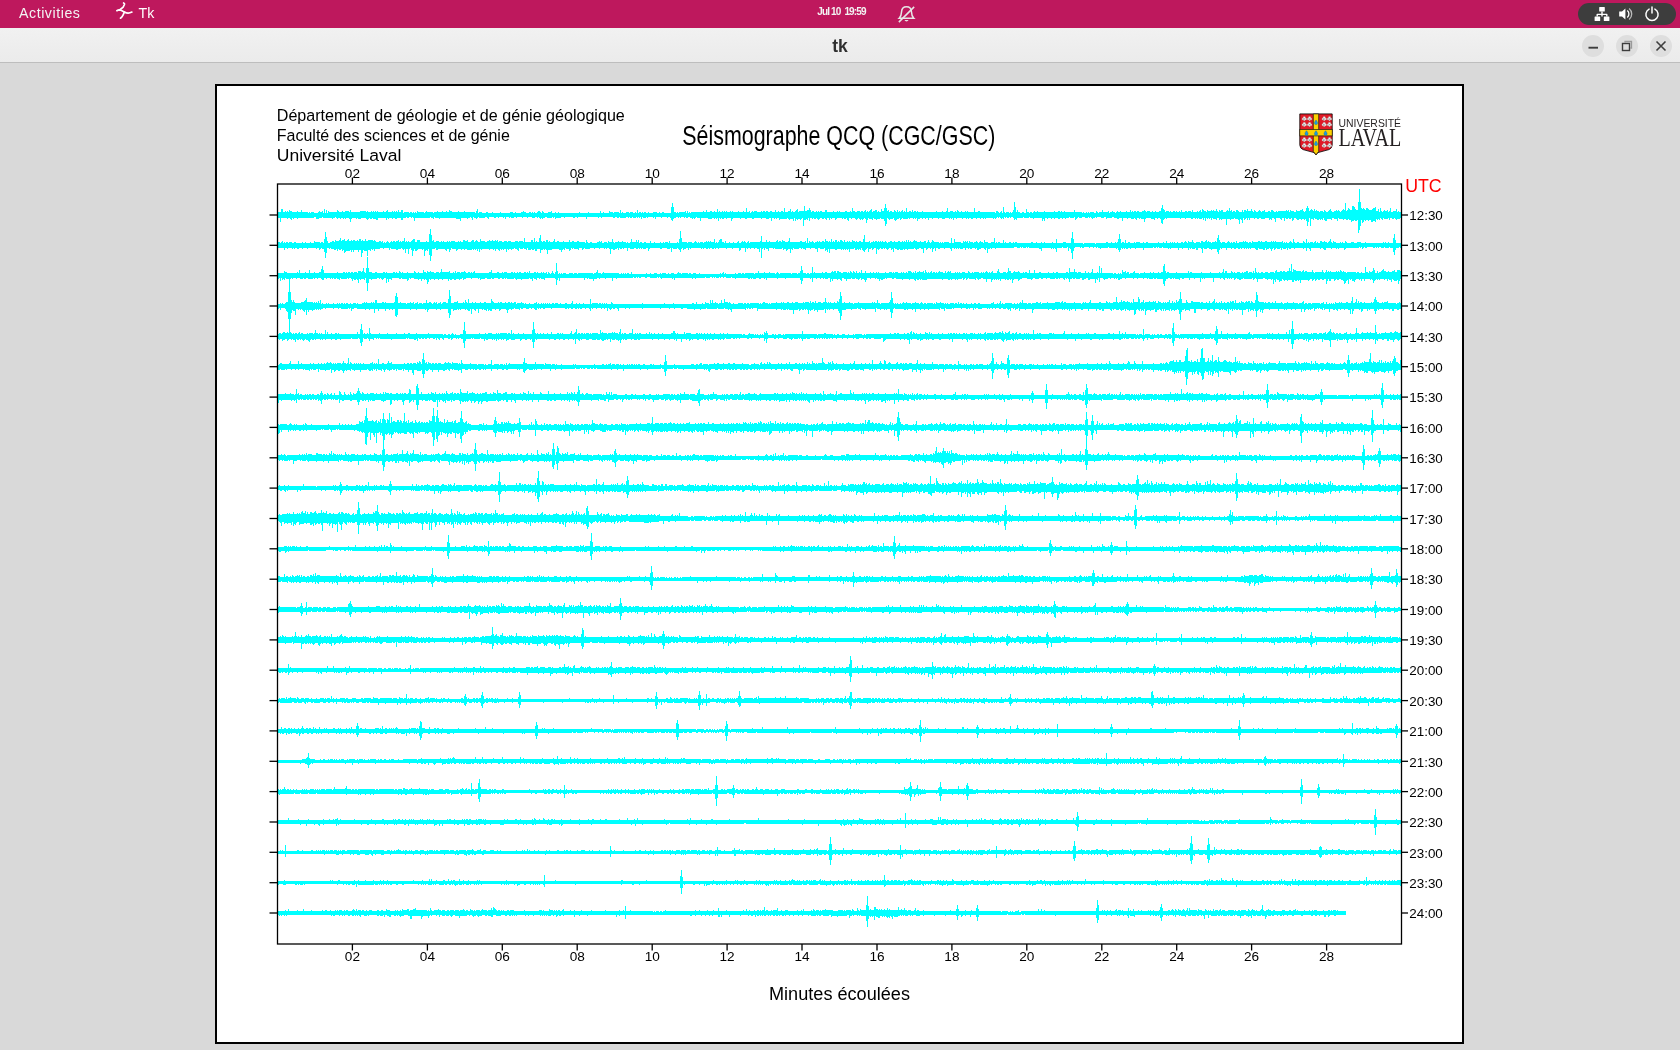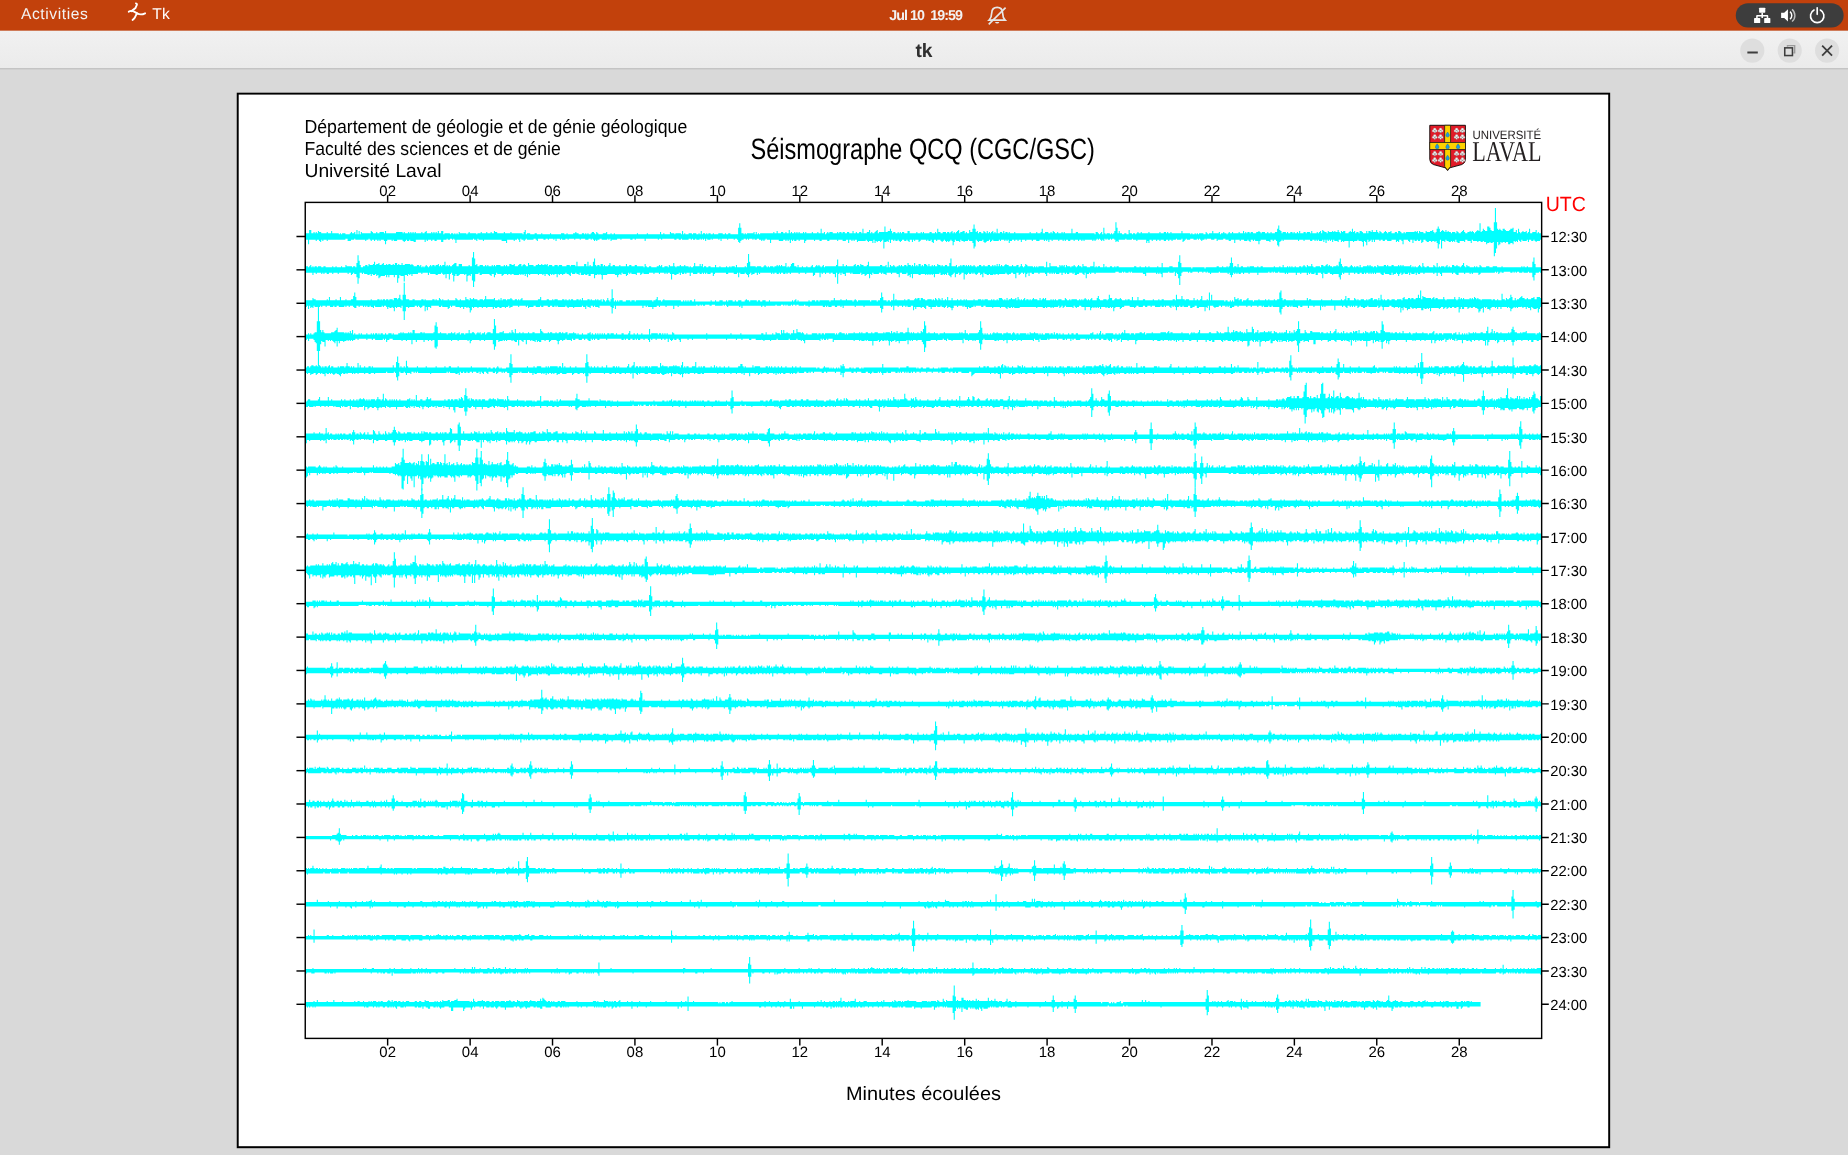--- a/index.html
+++ b/index.html
@@ -1,21 +1,21 @@
 <!DOCTYPE html>
 <html lang="en"><head><meta charset="utf-8"><title>tk</title>
 <style>
 *{margin:0;padding:0;box-sizing:border-box}
 html,body{width:1680px;height:1050px;overflow:hidden}
 body{background:#d9d9d9;font-family:"Liberation Sans",sans-serif;position:relative}
-.topbar{position:absolute;left:0;top:0;width:1680px;height:28px;background:#c2410c;color:#f3f3f3;font-size:13.5px}
+.topbar{position:absolute;left:0;top:0;width:1680px;height:28px;background:#be185d;color:#f3f3f3;font-size:13.5px}
 .act{position:absolute;left:19px;top:6.1px;font-size:14.2px;line-height:1;letter-spacing:0.55px}
 .tkicon{position:absolute;left:116px;top:2px}
 .tklabel{position:absolute;left:138.5px;top:6.1px;color:#fff;font-size:14.2px;line-height:1}
-.clock{position:absolute;left:3px;right:0;top:7.4px;text-align:center;font-weight:bold;font-size:13px;line-height:1;letter-spacing:-0.85px}
+.clock{position:absolute;left:3px;right:0;top:7.4px;text-align:center;font-weight:bold;font-size:10px;line-height:1;letter-spacing:-0.85px}
 .bell{position:absolute;left:895.5px;top:3.5px}
 .pill{position:absolute;left:1578px;top:3px;width:98px;height:22px;background:#3d3d3d;border-radius:11px;display:flex;align-items:center;justify-content:space-around;padding:0 12px}
 .titlebar{position:absolute;left:0;top:28px;width:1680px;height:35px;background:linear-gradient(#f1f1f1,#ebebeb);border-bottom:1px solid #bdbdbd}
 .wtitle{position:absolute;left:0;right:0;top:10.3px;text-align:center;font-weight:bold;font-size:17.5px;line-height:1;color:#2f2f2f}
 .wbtns{position:absolute;right:8px;top:6.5px;display:flex;gap:12px}
 .wbtn{width:22px;height:22px;border-radius:50%;background:#dedede;display:flex;align-items:center;justify-content:center}
 .main{position:absolute;left:215px;top:84px}
 </style></head>
 <body>
 <div class="topbar">

